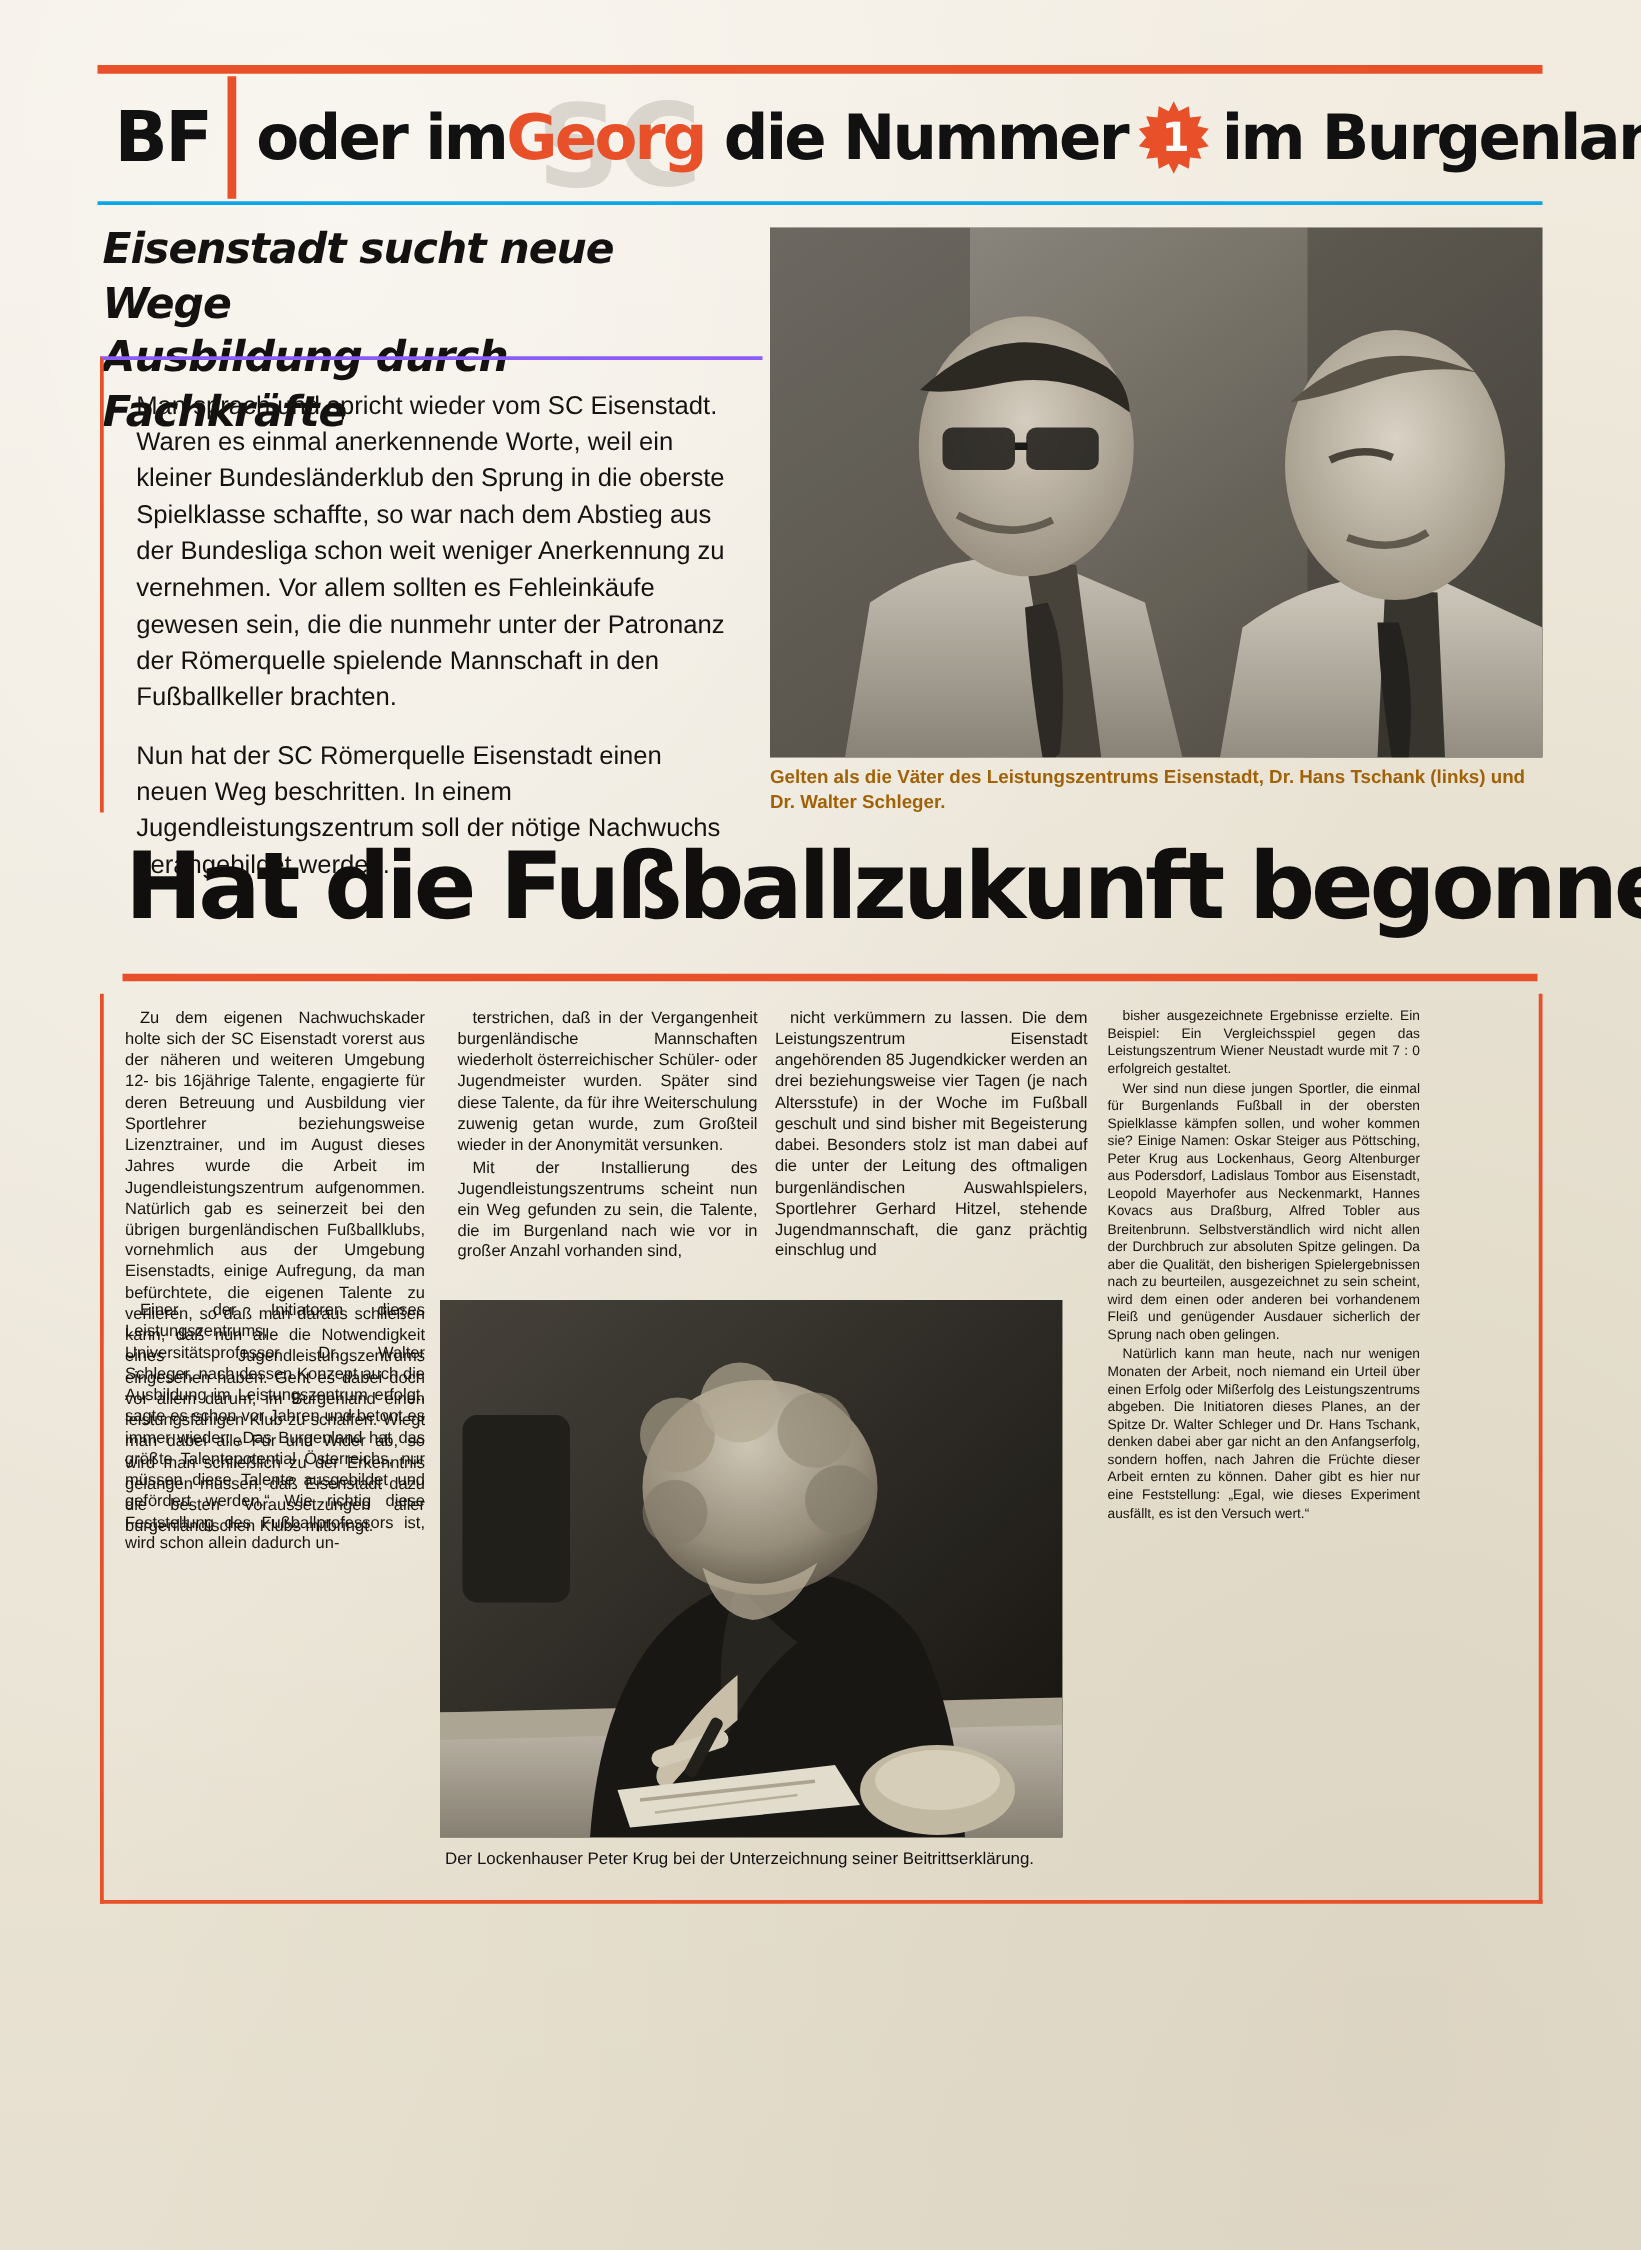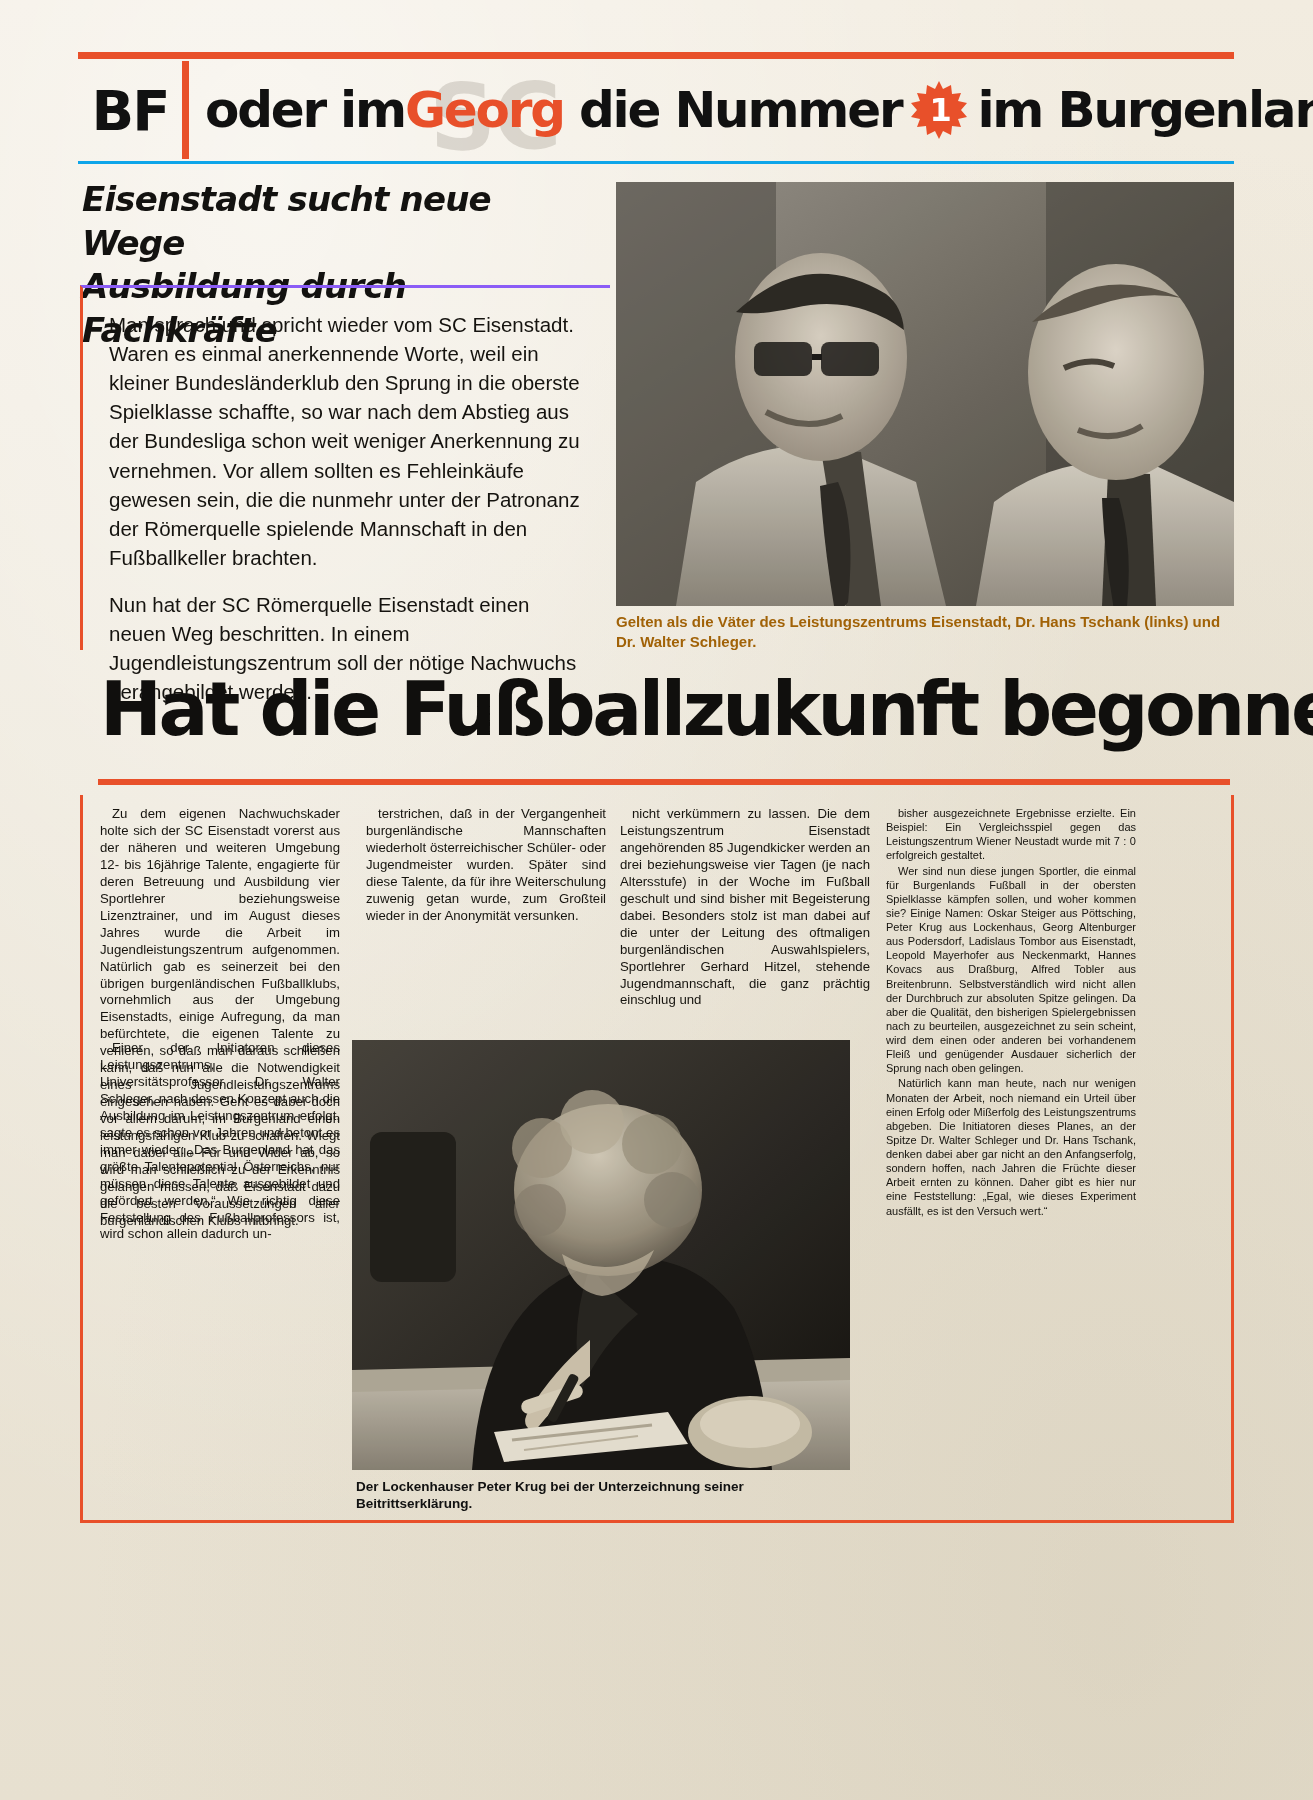--- a/index.html
+++ b/index.html
@@ -189,21 +189,21 @@
     left: 352px; top: 1040px;
     width: 498px; height: 430px;
     background: #5d584f;
     overflow: hidden;
   }
   .photo-caption-bottom {
     position: absolute;
     left: 356px; top: 1478px;
     width: 492px;
     font-size: 13.5px;
-    font-weight: bold;
+    font-weight: normal;
     line-height: 1.28;
     color: #111;
   }
 
   
   .col-1-lower {
     position: absolute;
     left: 100px; top: 1040px;
     width: 240px;
     font-size: 13.2px;
@@ -350,20 +350,21 @@
 
   <div class="col-1-top">
     <p>Zu dem eigenen Nachwuchskader holte sich der SC Eisenstadt vorerst aus der näheren und weiteren Umgebung 12- bis 16jährige Talente, engagierte für deren Betreuung und Ausbildung vier Sportlehrer beziehungsweise Lizenztrainer, und im August dieses Jahres wurde die Arbeit im Jugendleistungszentrum aufgenommen. Natürlich gab es seinerzeit bei den übrigen burgenländischen Fußballklubs, vornehmlich aus der Umgebung Eisenstadts, einige Aufregung, da man befürchtete, die eigenen Talente zu verlieren, so daß man daraus schließen kann, daß nun alle die Notwendigkeit eines Jugendleistungszentrums eingesehen haben. Geht es dabei doch vor allem darum, im Burgenland einen leistungsfähigen Klub zu schaffen. Wiegt man dabei alle Für und Wider ab, so wird man schließlich zu der Erkenntnis gelangen müssen, daß Eisenstadt dazu die besten Voraussetzungen aller burgenländischen Klubs mitbringt.</p>
   </div>
   <div class="col-1-lower">
     <p>Einer der Initiatoren dieses Leistungszentrums, Universitätsprofessor Dr. Walter Schleger, nach dessen Konzept auch die Ausbildung im Leistungszentrum erfolgt, sagte es schon vor Jahren und betont es immer wieder: „Das Burgenland hat das größte Talentepotential Österreichs, nur müssen diese Talente ausgebildet und gefördert werden.“ Wie richtig diese Feststellung des Fußballprofessors ist, wird schon allein dadurch un-</p>
   </div>
 
   <div class="col-2-upper">
     <p>terstrichen, daß in der Vergangenheit burgenländische Mannschaften wiederholt österreichischer Schüler- oder Jugendmeister wurden. Später sind diese Talente, da für ihre Weiterschulung zuwenig getan wurde, zum Großteil wieder in der Anonymität versunken.</p>
+    <p>Mit der Installierung des Jugendleistungszentrums scheint nun ein Weg gefunden zu sein, die Talente, die im Burgenland nach wie vor in großer Anzahl vorhanden sind,</p>
   </div>
 
   <div class="col-3">
     <p>nicht verkümmern zu lassen. Die dem Leistungszentrum Eisenstadt angehörenden 85 Jugendkicker werden an drei beziehungsweise vier Tagen (je nach Altersstufe) in der Woche im Fußball geschult und sind bisher mit Begeisterung dabei. Besonders stolz ist man dabei auf die unter der Leitung des oftmaligen burgenländischen Auswahlspielers, Sportlehrer Gerhard Hitzel, stehende Jugendmannschaft, die ganz prächtig einschlug und</p>
   </div>
 
   <div class="col-4">
     <p>bisher ausgezeichnete Ergebnisse erzielte. Ein Beispiel: Ein Vergleichsspiel gegen das Leistungszentrum Wiener Neustadt wurde mit 7 : 0 erfolgreich gestaltet.</p>
     <p>Wer sind nun diese jungen Sportler, die einmal für Burgenlands Fußball in der obersten Spielklasse kämpfen sollen, und woher kommen sie? Einige Namen: Oskar Steiger aus Pöttsching, Peter Krug aus Lockenhaus, Georg Altenburger aus Podersdorf, Ladislaus Tombor aus Eisenstadt, Leopold Mayerhofer aus Neckenmarkt, Hannes Kovacs aus Draßburg, Alfred Tobler aus Breitenbrunn. Selbstverständlich wird nicht allen der Durchbruch zur absoluten Spitze gelingen. Da aber die Qualität, den bisherigen Spielergebnissen nach zu beurteilen, ausgezeichnet zu sein scheint, wird dem einen oder anderen bei vorhandenem Fleiß und genügender Ausdauer sicherlich der Sprung nach oben gelingen.</p>
     <p>Natürlich kann man heute, nach nur wenigen Monaten der Arbeit, noch niemand ein Urteil über einen Erfolg oder Mißerfolg des Leistungszentrums abgeben. Die Initiatoren dieses Planes, an der Spitze Dr. Walter Schleger und Dr. Hans Tschank, denken dabei aber gar nicht an den Anfangserfolg, sondern hoffen, nach Jahren die Früchte dieser Arbeit ernten zu können. Daher gibt es hier nur eine Feststellung: „Egal, wie dieses Experiment ausfällt, es ist den Versuch wert.“</p>

